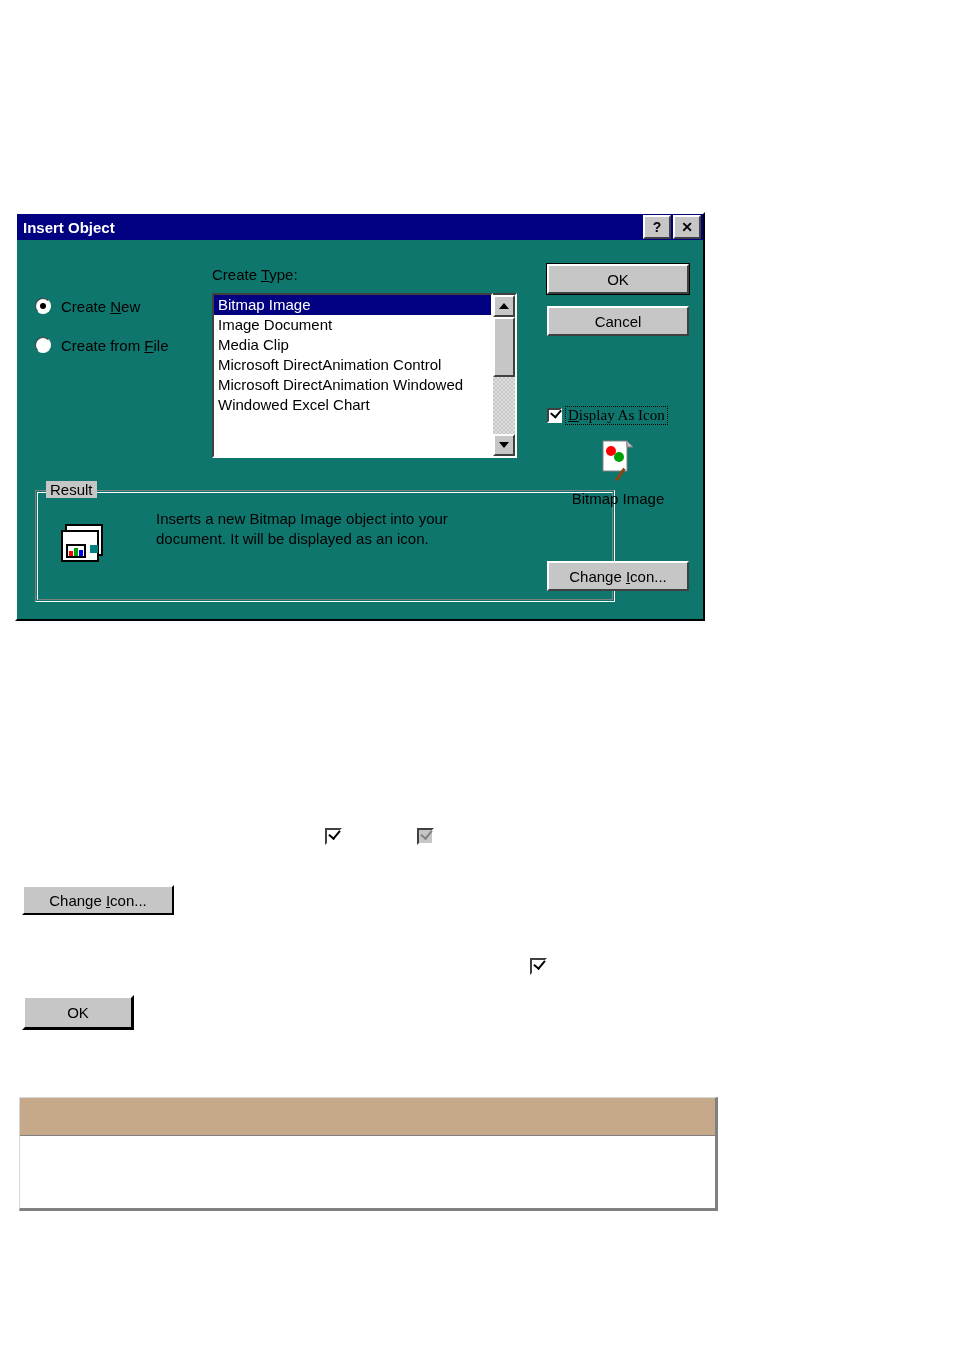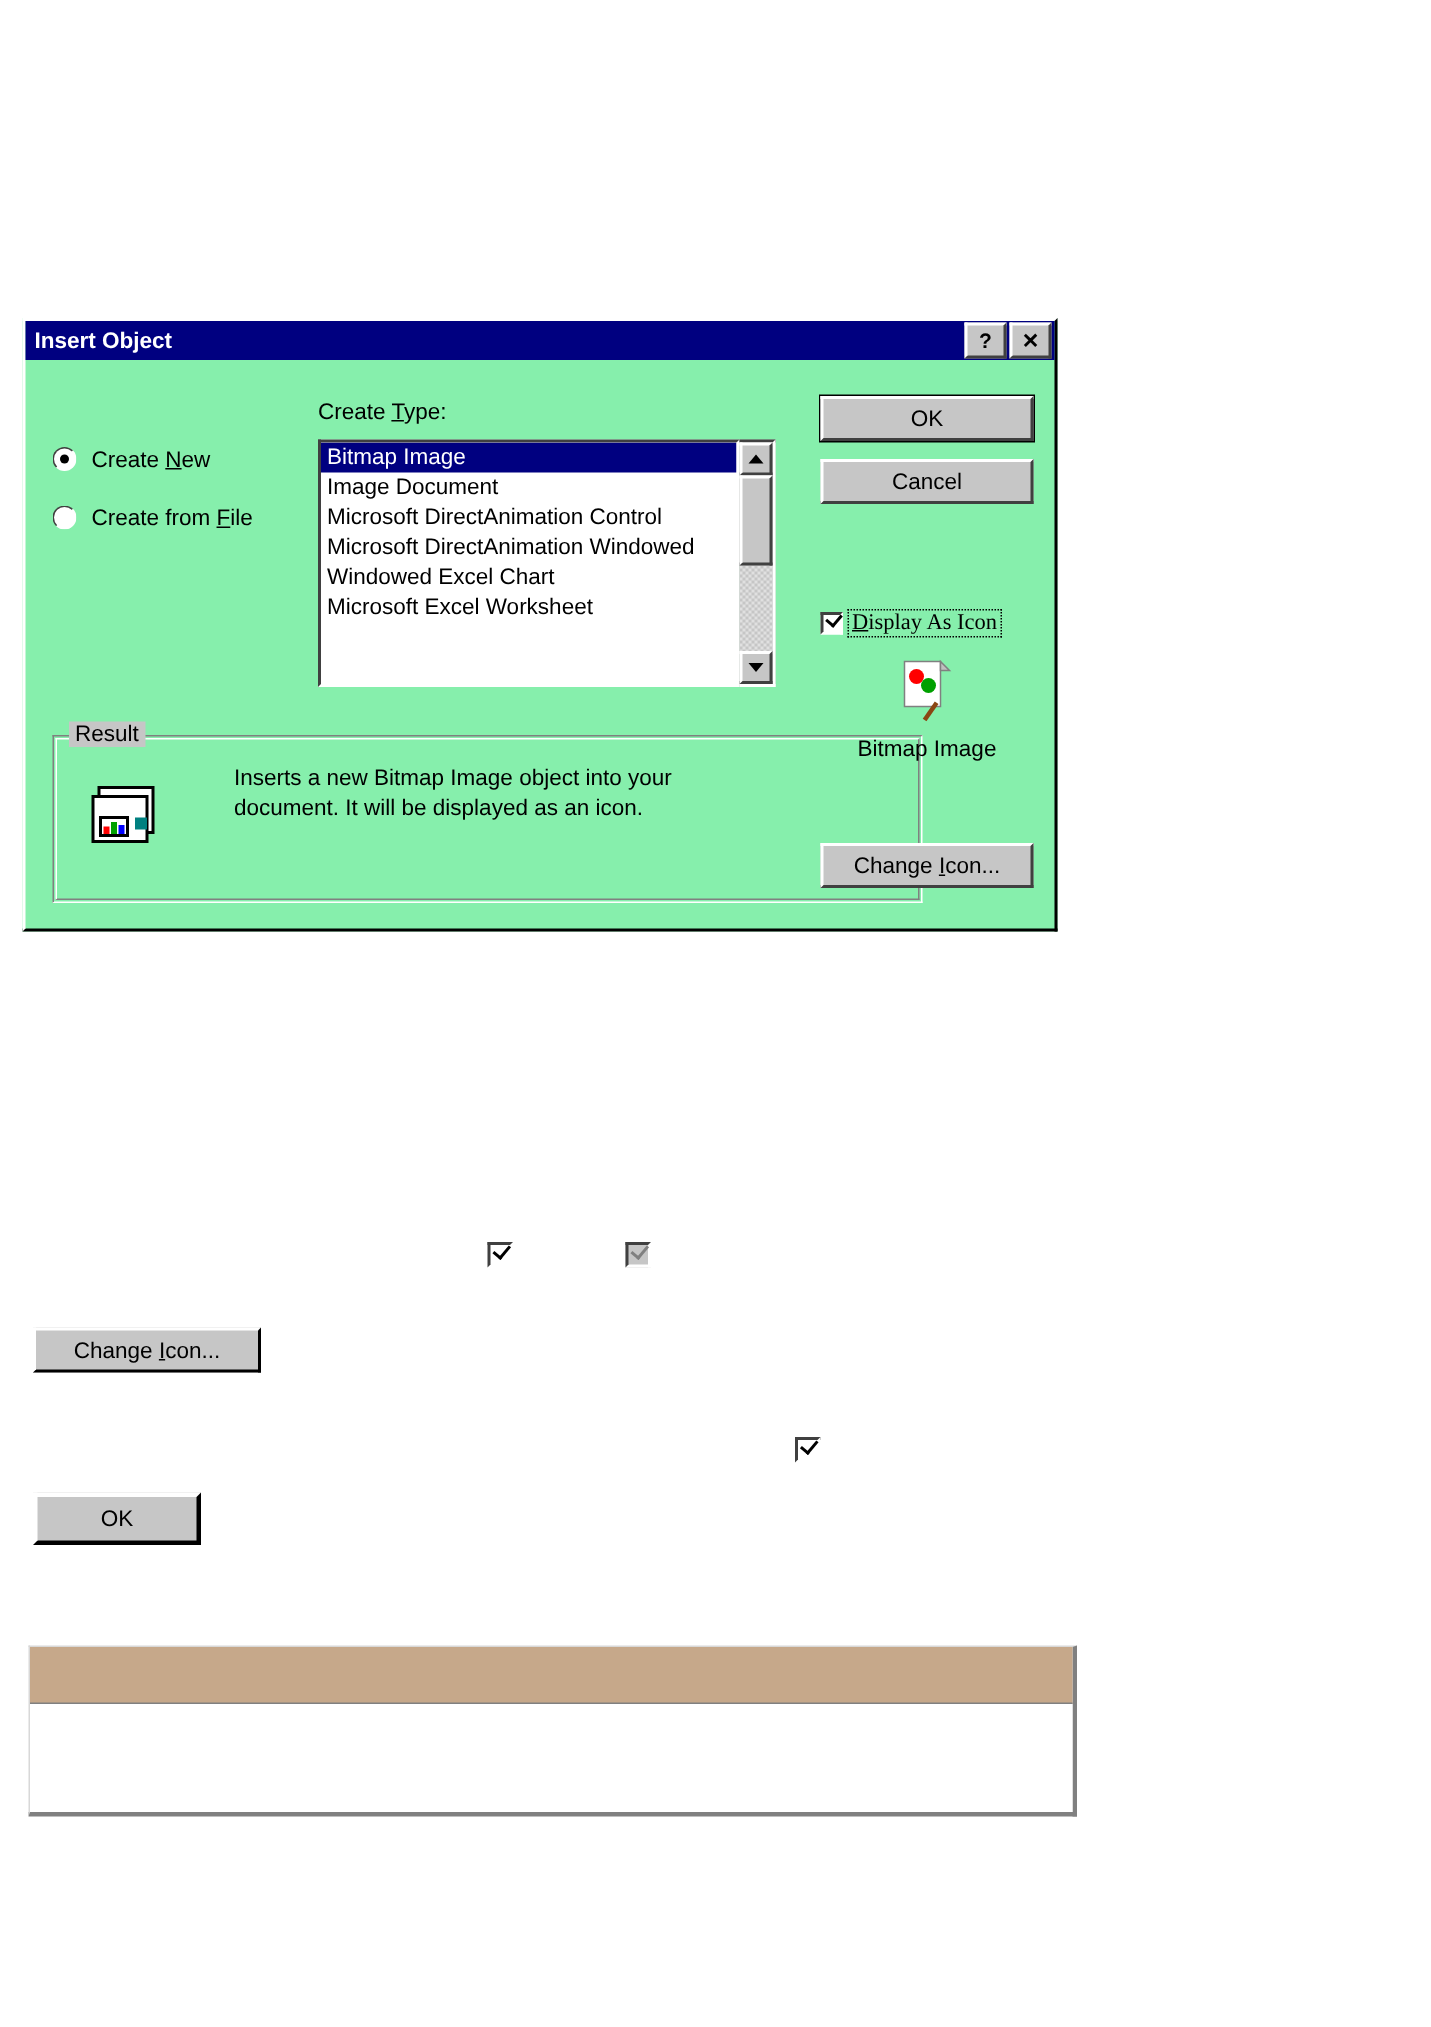--- a/index.html
+++ b/index.html
@@ -17,21 +17,21 @@
     background: #ffffff;
   }
 
   
   .dialog {
     position: absolute;
     left: 15px;
     top: 212px;
     width: 690px;
     height: 409px;
-    background: #86efac;
+    background: #0f766e;
     border-top: 2px solid #ffffff;
     border-left: 2px solid #ffffff;
     border-right: 2px solid #000000;
     border-bottom: 2px solid #000000;
     box-sizing: border-box;
   }
   .titlebar {
     background: #000080;
     height: 26px;
     display: flex;
@@ -412,24 +412,24 @@
       </div>
 
       <div class="obj-type-label">
         <span>Create </span><span class="u">T</span><span>ype:</span>
       </div>
 
       <div class="listbox-wrap">
         <div class="listbox" id="obj-listbox">
             <div class="item selected">Bitmap Image</div>
             <div class="item">Image Document</div>
+            <div class="item">Media Clip</div>
             <div class="item">Microsoft DirectAnimation Control</div>
             <div class="item">Microsoft DirectAnimation Windowed</div>
             <div class="item">Windowed Excel Chart</div>
-            <div class="item">Microsoft Excel Worksheet</div>
           </div>
         <div class="scrollbar">
           <div class="sb-btn">
               <span class="arrow-up"></span>
             </div>
           <div class="sb-track">
             <div class="sb-thumb"></div>
           </div>
           <div class="sb-btn">
               <span class="arrow-down"></span>

